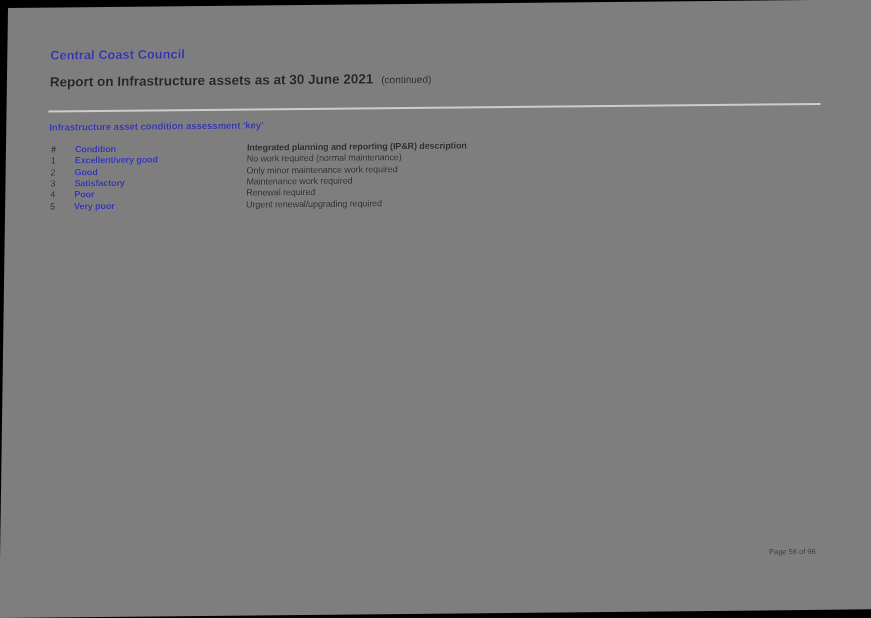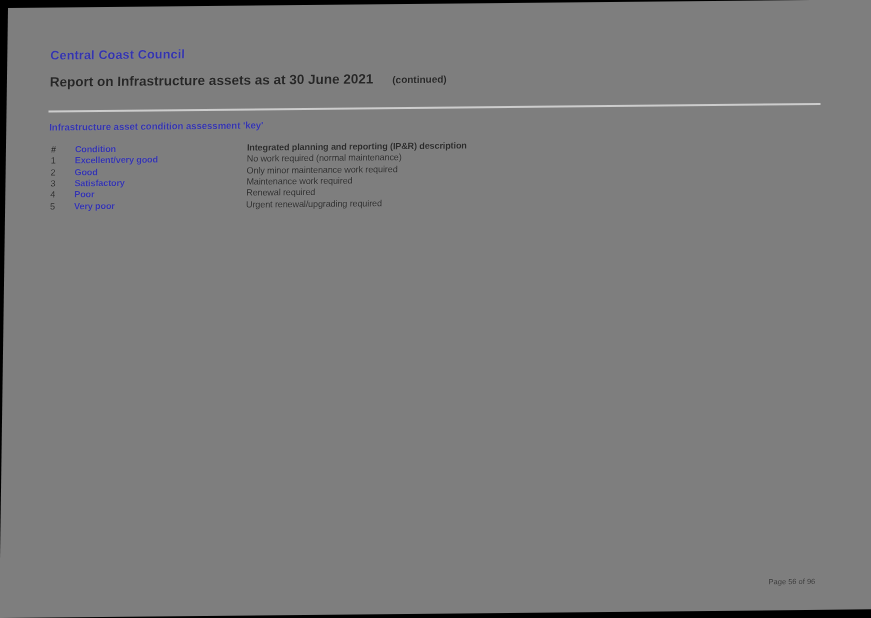--- a/index.html
+++ b/index.html
@@ -21,21 +21,21 @@
   .council {
     position: absolute; left: 43px; top: 41px;
     font-size: 12.5px; font-weight: bold;
     color: #3434ae; letter-spacing: 0.2px;
   }
   .report-title {
     position: absolute; left: 43px; top: 67px;
     font-size: 13.5px; font-weight: bold;
     color: #262626; white-space: nowrap;
   }
-  .continued { font-size: 10px; margin-left: 19px; font-weight: bold; }
+  .continued { font-size: 10px; margin-left: 8px; font-weight: normal; }
   .rule {
     position: absolute; left: 42px; top: 103px;
     width: 772px; height: 2px;
     background: #cdcdcd;
   }
   .key-title {
     position: absolute; left: 43px; top: 114px;
     font-size: 9.5px; font-weight: bold;
     color: #3434ae;
   }
@@ -46,21 +46,21 @@
     grid-template-columns: 24px 172px 1fr;
     font-size: 9px; line-height: 11.35px;
     letter-spacing: -0.1px;
     color: #2a2a2a;
   }
   .cell-num  { color: #2a2a2a; }
   .cell-cond { color: #3434ae; font-weight: bold; }
   .cell-desc { color: #2a2a2a; }
   .hdr { font-weight: bold; }
   .footer {
-    position: absolute; left: 769px; top: 577px;
+    position: absolute; left: 769px; top: 547px;
     font-size: 7.5px; color: #333333;
   }
 </style>
 </head>
 <body>
 
 <div class="page">
 
   <div class="council">Central Coast Council</div>
 

